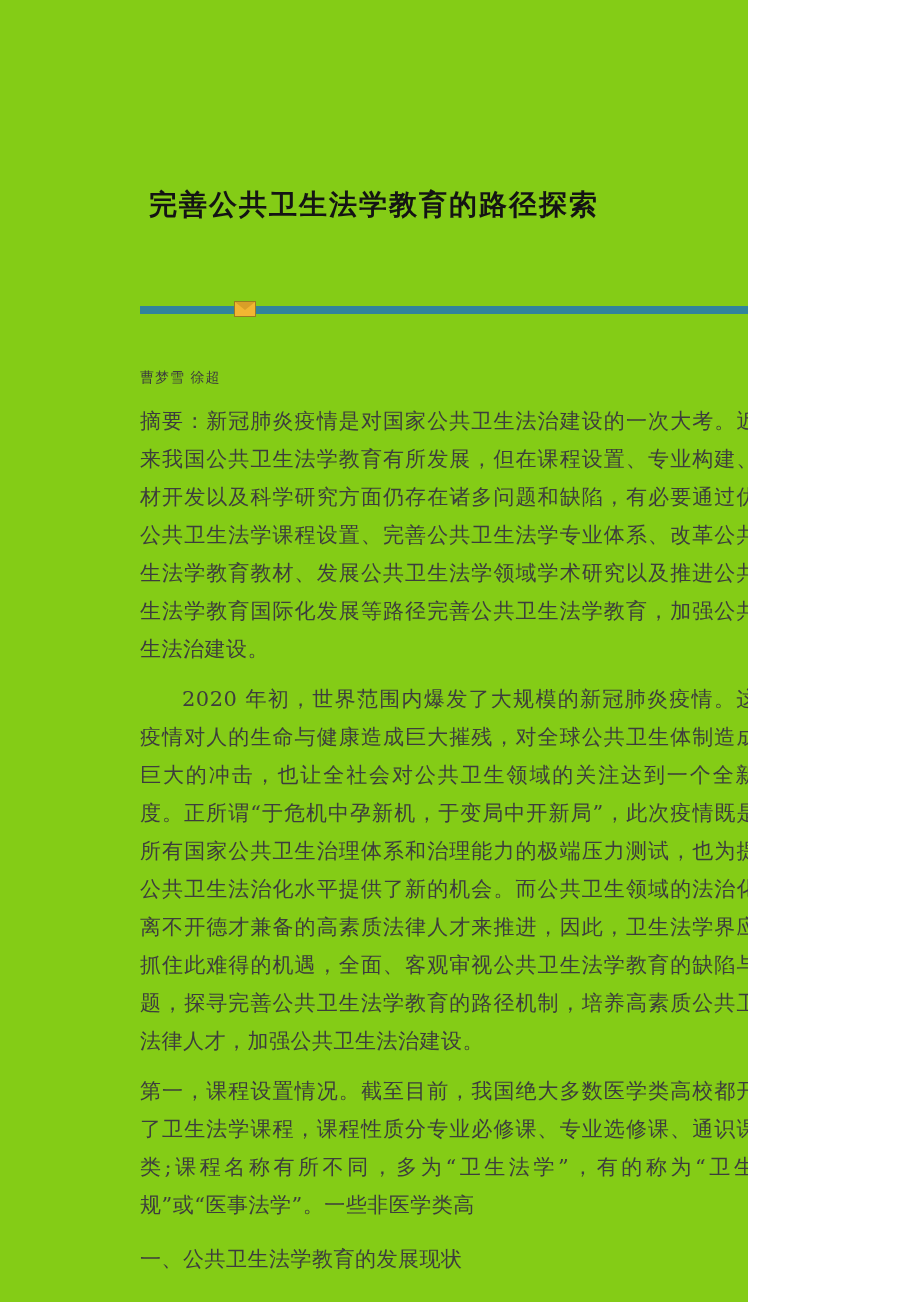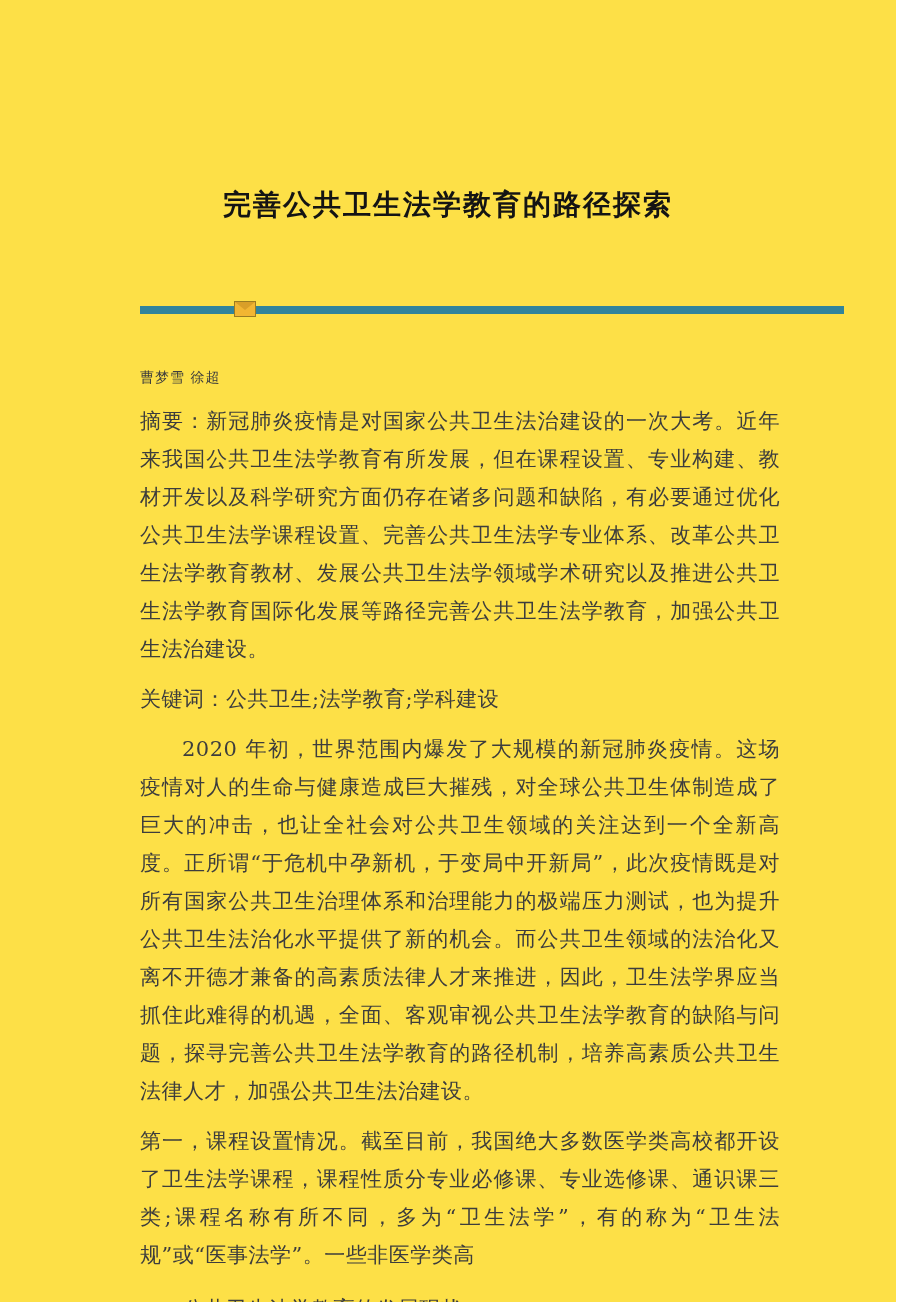--- a/index.html
+++ b/index.html
@@ -9,23 +9,23 @@
     background: #ffffff;
   }
   body {
     width: 920px;
     height: 1302px;
     font-family: "DejaVu Serif", "Liberation Serif", serif;
     color: #3d3d3d;
   }
   .page {
     position: relative;
-    width: 896px;
+    width: 748px;
     height: 1302px;
-    background: #fde047;
+    background: #84cc16;
     overflow: hidden;
   }
   .doc-title {
     margin: 0;
     padding-top: 186px;
     text-align: center;
     font-size: 28px;
     font-weight: 700;
     color: #141414;
     letter-spacing: 2px;
@@ -91,21 +91,20 @@
   <div class="divider">
     <span class="envelope"></span>
   </div>
 
   <div class="content">
 
     <p class="authors">曹梦雪 徐超</p>
 
     <p class="para">摘要：新冠肺炎疫情是对国家公共卫生法治建设的一次大考。近年来我国公共卫生法学教育有所发展，但在课程设置、专业构建、教材开发以及科学研究方面仍存在诸多问题和缺陷，有必要通过优化公共卫生法学课程设置、完善公共卫生法学专业体系、改革公共卫生法学教育教材、发展公共卫生法学领域学术研究以及推进公共卫生法学教育国际化发展等路径完善公共卫生法学教育，加强公共卫生法治建设。</p>
 
-    <p class="para">关键词：公共卫生;法学教育;学科建设</p>
 
     <p class="para indent">2020 年初，世界范围内爆发了大规模的新冠肺炎疫情。这场疫情对人的生命与健康造成巨大摧残，对全球公共卫生体制造成了巨大的冲击，也让全社会对公共卫生领域的关注达到一个全新高度。正所谓“于危机中孕新机，于变局中开新局”，此次疫情既是对所有国家公共卫生治理体系和治理能力的极端压力测试，也为提升公共卫生法治化水平提供了新的机会。而公共卫生领域的法治化又离不开德才兼备的高素质法律人才来推进，因此，卫生法学界应当抓住此难得的机遇，全面、客观审视公共卫生法学教育的缺陷与问题，探寻完善公共卫生法学教育的路径机制，培养高素质公共卫生法律人才，加强公共卫生法治建设。</p>
 
     <p class="para">第一，课程设置情况。截至目前，我国绝大多数医学类高校都开设了卫生法学课程，课程性质分专业必修课、专业选修课、通识课三类;课程名称有所不同，多为“卫生法学”，有的称为“卫生法规”或“医事法学”。一些非医学类高</p>
 
     <p class="para heading">一、公共卫生法学教育的发展现状</p>
 
   </div>
 
 </div>

